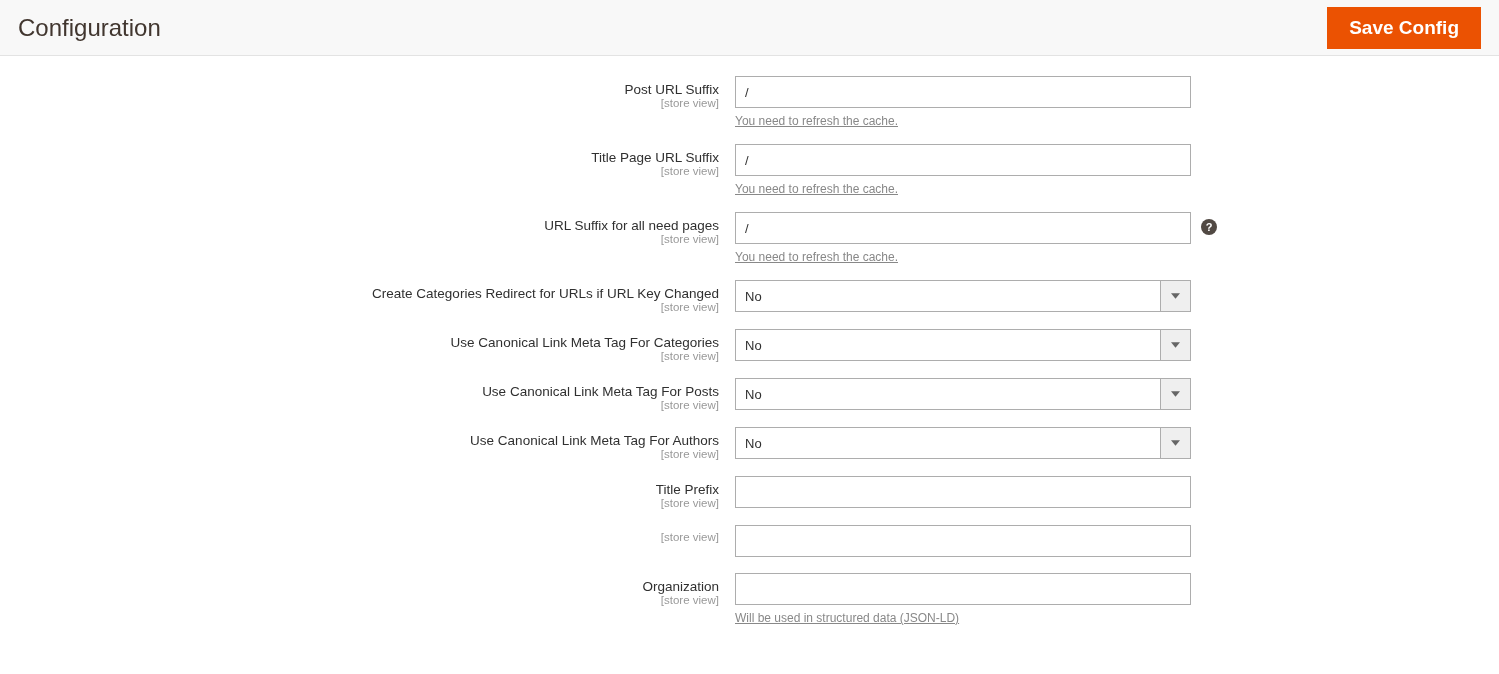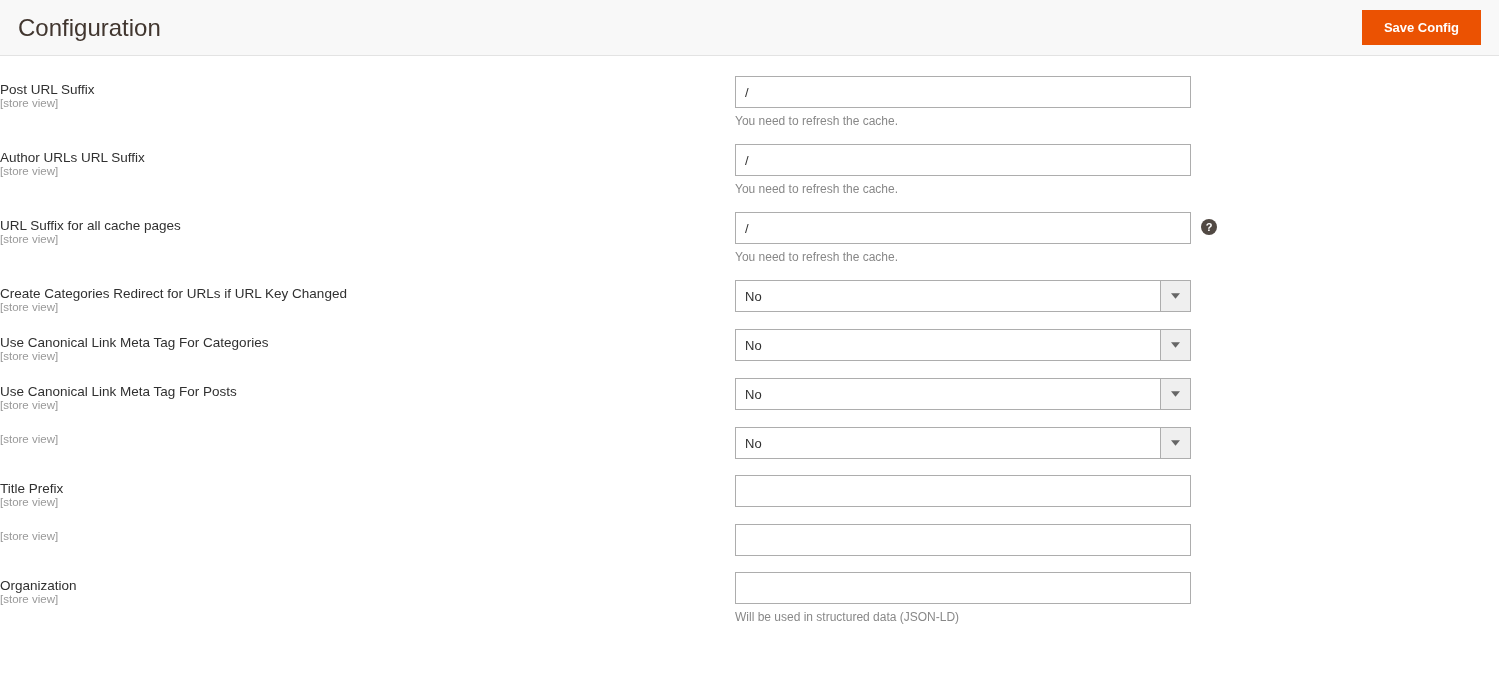--- a/index.html
+++ b/index.html
@@ -16,58 +16,59 @@
 }
 .header h1 {
   font-size: 24px;
   font-weight: 400;
   color: #41362f;
 }
 .btn-save {
   background: #eb5202;
   color: #fff;
   border: none;
-  font-size: 13px;
+  font-size: 19px;
   font-weight: 600;
   padding: 10px 22px;
   cursor: pointer;
   font-family: inherit;
 }
 
 .form-area { padding: 20px 0 40px; }
 
 .field-row {
   display: flex;
   align-items: flex-start;
   margin-bottom: 16px;
 }
 .label-col {
   width: 735px;
   min-width: 735px;
-  text-align: left;
+  text-align: right;
   padding-right: 16px;
   padding-top: 6px;
 }
 .label-col .lbl {
   font-size: 13.5px;
   color: #303030;
 }
 .label-col .scope {
   font-size: 11.5px;
   color: #999;
   margin-top: 0;
 }
 .input-col {
   width: 456px;
   position: relative;
 }
 .note {
   font-size: 12px;
   color: #888;
   margin-top: 6px;
+  text-decoration: underline;
 }
 input[type="text"] {
   width: 100%;
   height: 32px;
   border: 1px solid #adadad;
   padding: 0 9px;
   font-size: 13px;
   font-family: inherit;
   color: #303030;
 }
@@ -134,33 +135,33 @@
     </div>
     <div class="input-col">
       <input type="text" value="/" style="">
       <div class="note">You need to refresh the cache.</div>
     </div>
     <div class="help-col"></div>
   </div>
 
   <div class="field-row">
     <div class="label-col">
-      <div class="lbl">Author URLs URL Suffix</div>
+      <div class="lbl">Title Page URL Suffix</div>
       <div class="scope">[store view]</div>
     </div>
     <div class="input-col">
       <input type="text" value="/" style="">
       <div class="note">You need to refresh the cache.</div>
     </div>
     <div class="help-col"></div>
   </div>
 
   <div class="field-row">
     <div class="label-col">
-      <div class="lbl">URL Suffix for all cache pages</div>
+      <div class="lbl">URL Suffix for all need pages</div>
       <div class="scope">[store view]</div>
     </div>
     <div class="input-col">
       <input type="text" value="/" style="">
       <div class="note">You need to refresh the cache.</div>
     </div>
     <div class="help-col">
       <div class="help-icon">?</div>
     </div>
   </div>
@@ -214,20 +215,21 @@
               <path d="M0 0 L5 6 L10 0 Z"></path>
             </svg>
           </div>
       </div>
     </div>
     <div class="help-col"></div>
   </div>
 
   <div class="field-row">
     <div class="label-col">
+      <div class="lbl">Use Canonical Link Meta Tag For Authors</div>
       <div class="scope">[store view]</div>
     </div>
     <div class="input-col">
       <div class="select-wrap">
         <div class="val">No</div>
         <div class="arrow">
             <svg viewBox="0 0 10 6">
               <path d="M0 0 L5 6 L10 0 Z"></path>
             </svg>
           </div>

